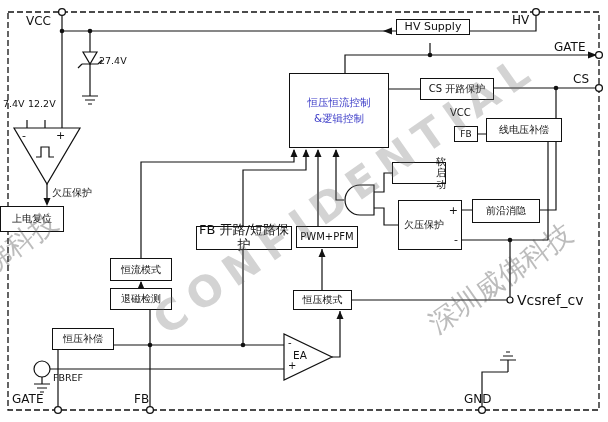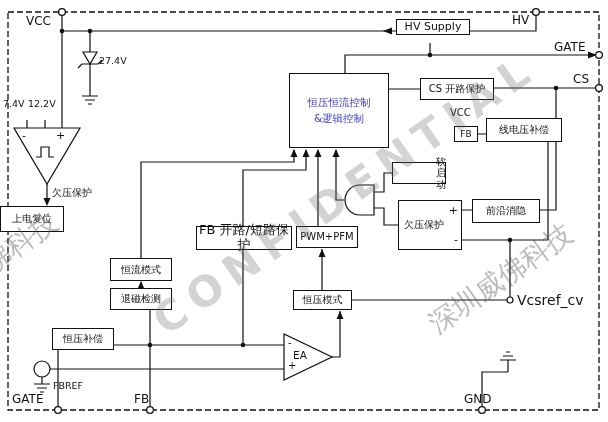--- a/index.html
+++ b/index.html
@@ -142,21 +142,21 @@
 
   <div class="box" style="left:293px;top:290px;width:59px;height:20px;">恒压模式</div>
 
   <div class="box" style="left:52px;top:328px;width:62px;height:22px;">恒压补偿</div>
 
   <div class="lbl" style="left:52px;top:186px;">欠压保护</div>
   <div class="lbl" style="left:99px;top:55px;font-size:9.5px;">27.4V</div>
   <div class="lbl" style="left:3px;top:98px;font-size:9.5px;">7.4V</div>
   <div class="lbl" style="left:28px;top:98px;font-size:9.5px;">12.2V</div>
   <div class="lbl" style="left:517px;top:292px;font-size:14px;">Vcsref_cv</div>
-  <div class="lbl" style="left:53px;top:372px;font-size:9.5px;margin-top:8px;">FBREF</div>
+  <div class="lbl" style="left:53px;top:372px;font-size:9.5px;">FBREF</div>
   <div class="lbl" style="left:293px;top:349px;font-size:10.5px;">EA</div>
 
   <span class="sign" style="left:22px;top:130px;">-</span>
   <span class="sign" style="left:56px;top:130px;">+</span>
   <span class="sign" style="left:288px;top:338px;font-size:10px;">-</span>
   <span class="sign" style="left:288px;top:361px;font-size:10px;">+</span>
 
   <div class="wm wm1">佛科技</div>
   <div class="wm wm2">CONFIDENTIAL</div>
   <div class="wm wm3">深圳威佛科技</div>

